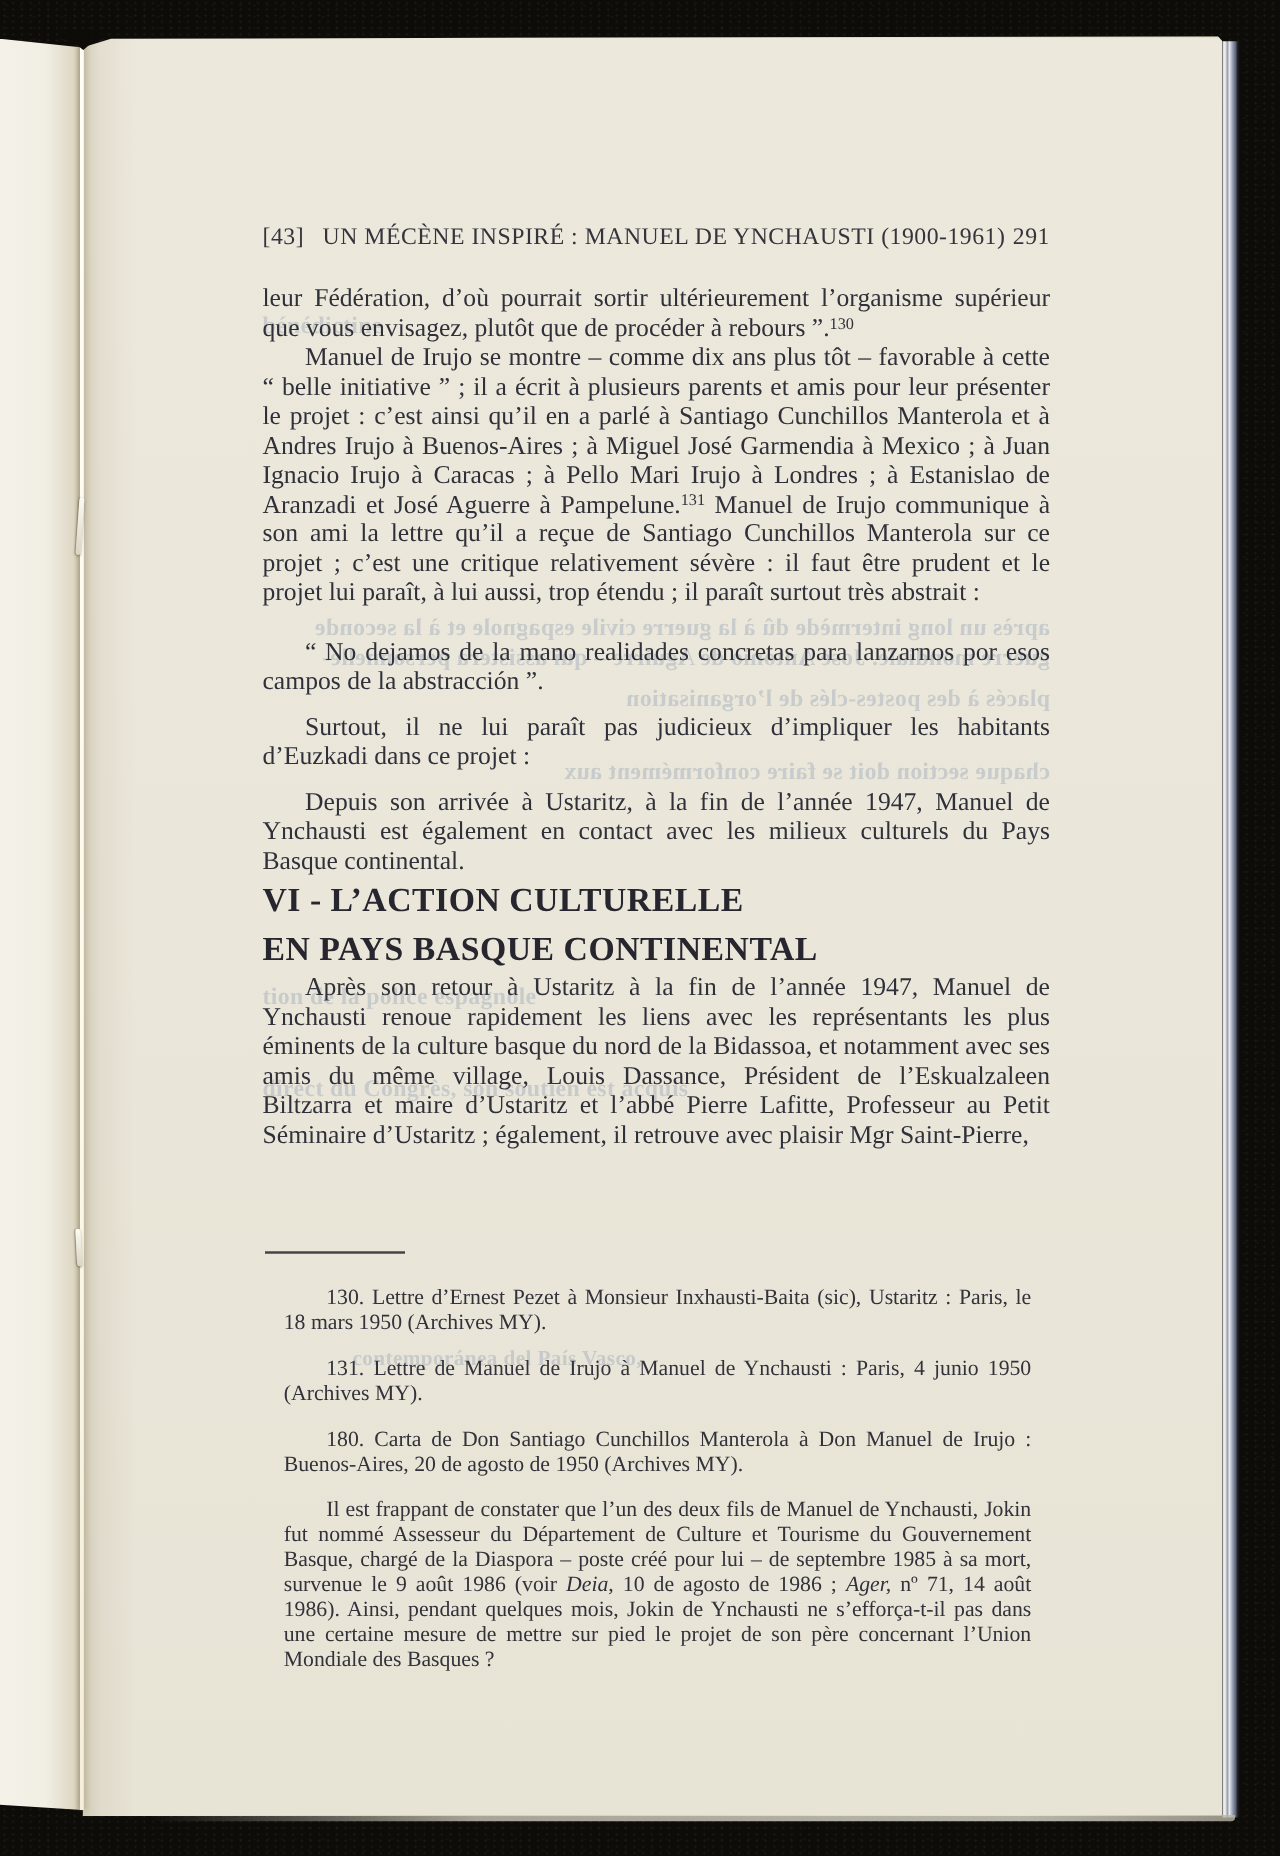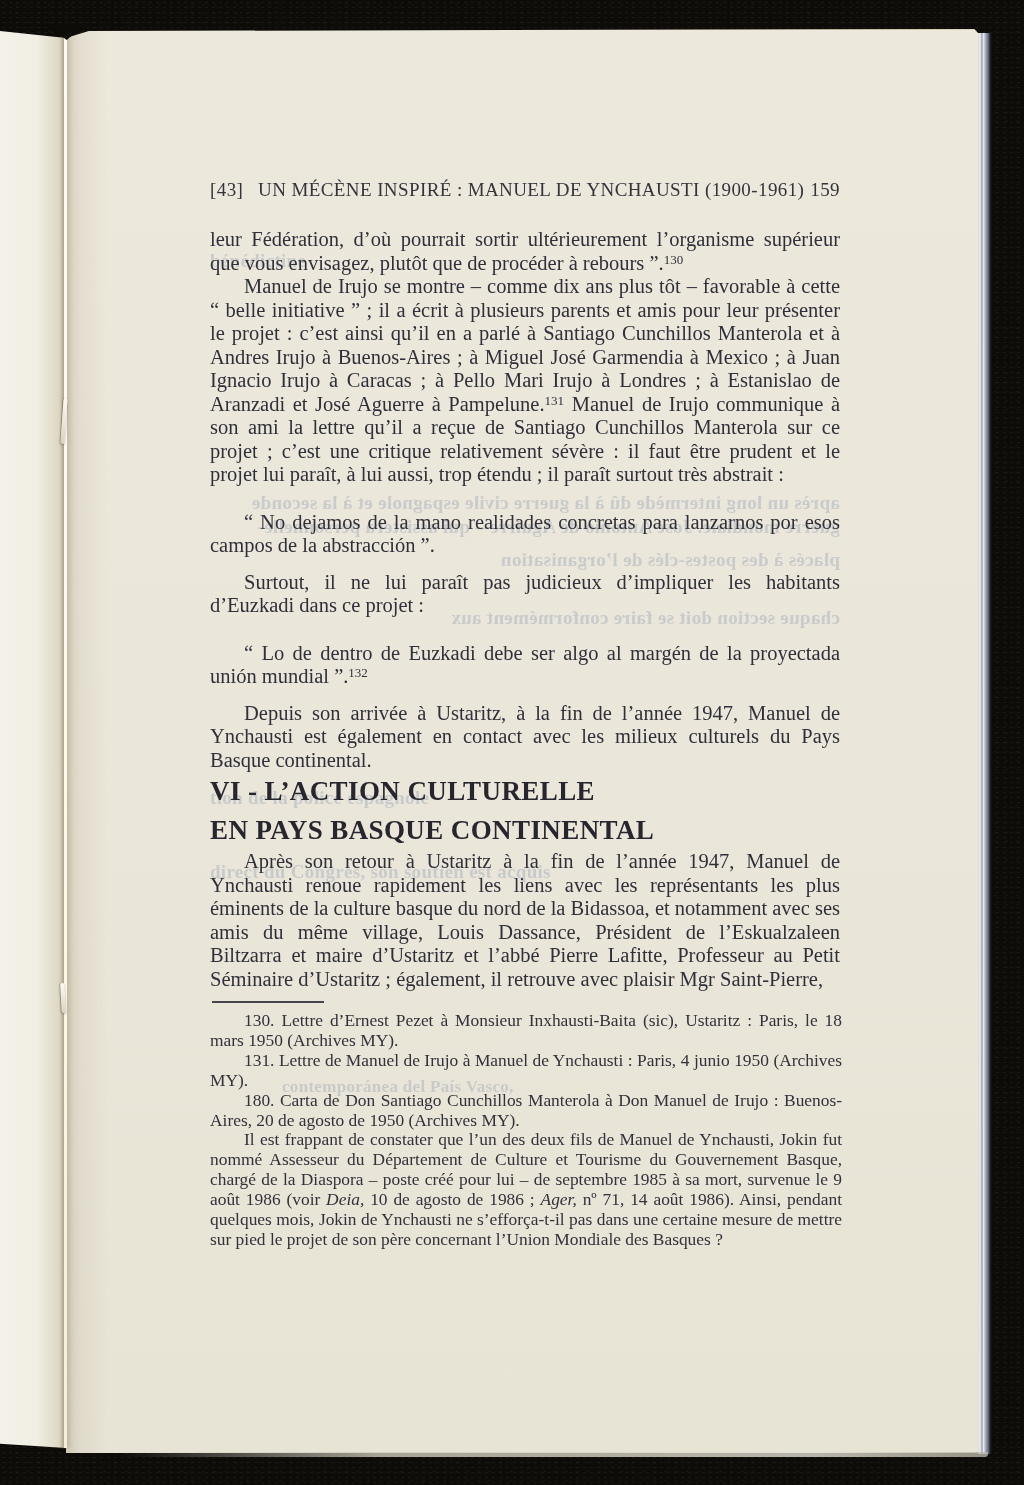--- a/index.html
+++ b/index.html
@@ -76,21 +76,21 @@
     font-size:27px;line-height:39px;letter-spacing:.4px;text-indent:0 !important;
   }
   .foot-rule{
     position:absolute;left:212px;top:1001px;width:112px;height:0;
     border-top:2px solid #45444c;
   }
   .footnotes{
     position:absolute;left:210px;top:1011px;width:632px;
     font-size:17.4px;line-height:19.9px;color:#33323b;text-align:justify;
   }
-  .footnotes p{margin:0;text-indent:34px;}
+  .footnotes p{margin:17px;text-indent:34px;}
   
   .ghost{
     position:absolute;font-size:19px;color:#7388a8;opacity:.28;
     filter:blur(.4px);font-weight:600;white-space:nowrap;letter-spacing:.3px;
   }
   .ghost.mir{transform:scaleX(-1);}
 </style>
 </head>
 <body>
 
@@ -112,29 +112,28 @@
   <div class="ghost mir" style="left:214px;top:516px;width:626px;">guerre mondiale. José Antonio de Aguirre – qui assistera personnelle-</div>
   <div class="ghost mir" style="left:214px;top:549px;width:626px;">placés à des postes-clés de l’organisation</div>
   <div class="ghost mir" style="left:214px;top:607px;width:626px;">chaque section doit se faire conformément aux</div>
   <div class="ghost" style="left:210px;top:787px;">tion de la police espagnole</div>
   <div class="ghost" style="left:210px;top:834px;margin-top:27px;">direct du Congrès, son soutien est acquis</div>
   <div class="ghost" style="left:282px;top:1077px;font-size:17px;">contemporánea del País Vasco,</div>
 
   <div class="header-row">
     <span class="hnum">[43]</span>
     <span class="htitle">UN MÉCÈNE INSPIRÉ : MANUEL DE YNCHAUSTI (1900-1961)</span>
-    <span class="hpage">159</span>
+    <span class="hpage">291</span>
   </div>
 
   <div class="body-text">
     <p class="noindent"><span>leur Fédération, d’où pourrait sortir ultérieurement l’organisme supérieur que vous envisagez, plutôt que de procéder à rebours ”.</span><sup>130</sup></p>
     <p><span>Manuel de Irujo se montre – comme dix ans plus tôt – favorable à cette “ belle initiative ” ; il a écrit à plusieurs parents et amis pour leur présenter le projet : c’est ainsi qu’il en a parlé à Santiago Cunchillos Manterola et à Andres Irujo à Buenos-Aires ; à Miguel José Garmendia à Mexico ; à Juan Ignacio Irujo à Caracas ; à Pello Mari Irujo à Londres ; à Estanislao de Aranzadi et José Aguerre à Pampelune.</span><sup>131</sup><span> Manuel de Irujo communique à son ami la lettre qu’il a reçue de Santiago Cunchillos Manterola sur ce projet ; c’est une critique relativement sévère  : il faut être prudent et le projet lui paraît, à lui aussi, trop étendu ; il paraît surtout très abstrait :</span></p>
     <p class="quote"><span>“ No dejamos de la mano realidades concretas para lanzarnos por esos campos de la abstracción ”.</span></p>
     <p class="gap"><span>Surtout, il ne lui paraît pas judicieux d’impliquer les habitants d’Euzkadi dans ce projet :</span></p>
-    <p class="quote"><span>“ Lo de dentro de Euzkadi debe ser algo al margén de la proyectada unión mundial ”.</span><sup>132</sup></p>
     <p class="gap"><span>Depuis son arrivée à Ustaritz, à la fin de l’année 1947, Manuel de Ynchausti est également en contact avec les milieux culturels du Pays Basque continental.</span></p>
     <p class="section-heading">
       <span>VI - L’ACTION CULTURELLE</span><br>
       <span>EN PAYS BASQUE CONTINENTAL</span>
     </p>
     <p><span>Après son retour à Ustaritz à la fin de l’année 1947, Manuel de Ynchausti renoue rapidement les liens avec les représentants les plus éminents de la culture basque du nord de la Bidassoa, et notamment avec ses amis du même village, Louis Dassance, Président de l’Eskualzaleen Biltzarra et maire d’Ustaritz et l’abbé Pierre Lafitte, Professeur au Petit Séminaire d’Ustaritz ; également, il retrouve avec plaisir Mgr Saint-Pierre,</span></p>
   </div>
 
   <div class="foot-rule"></div>
   <div class="footnotes">

